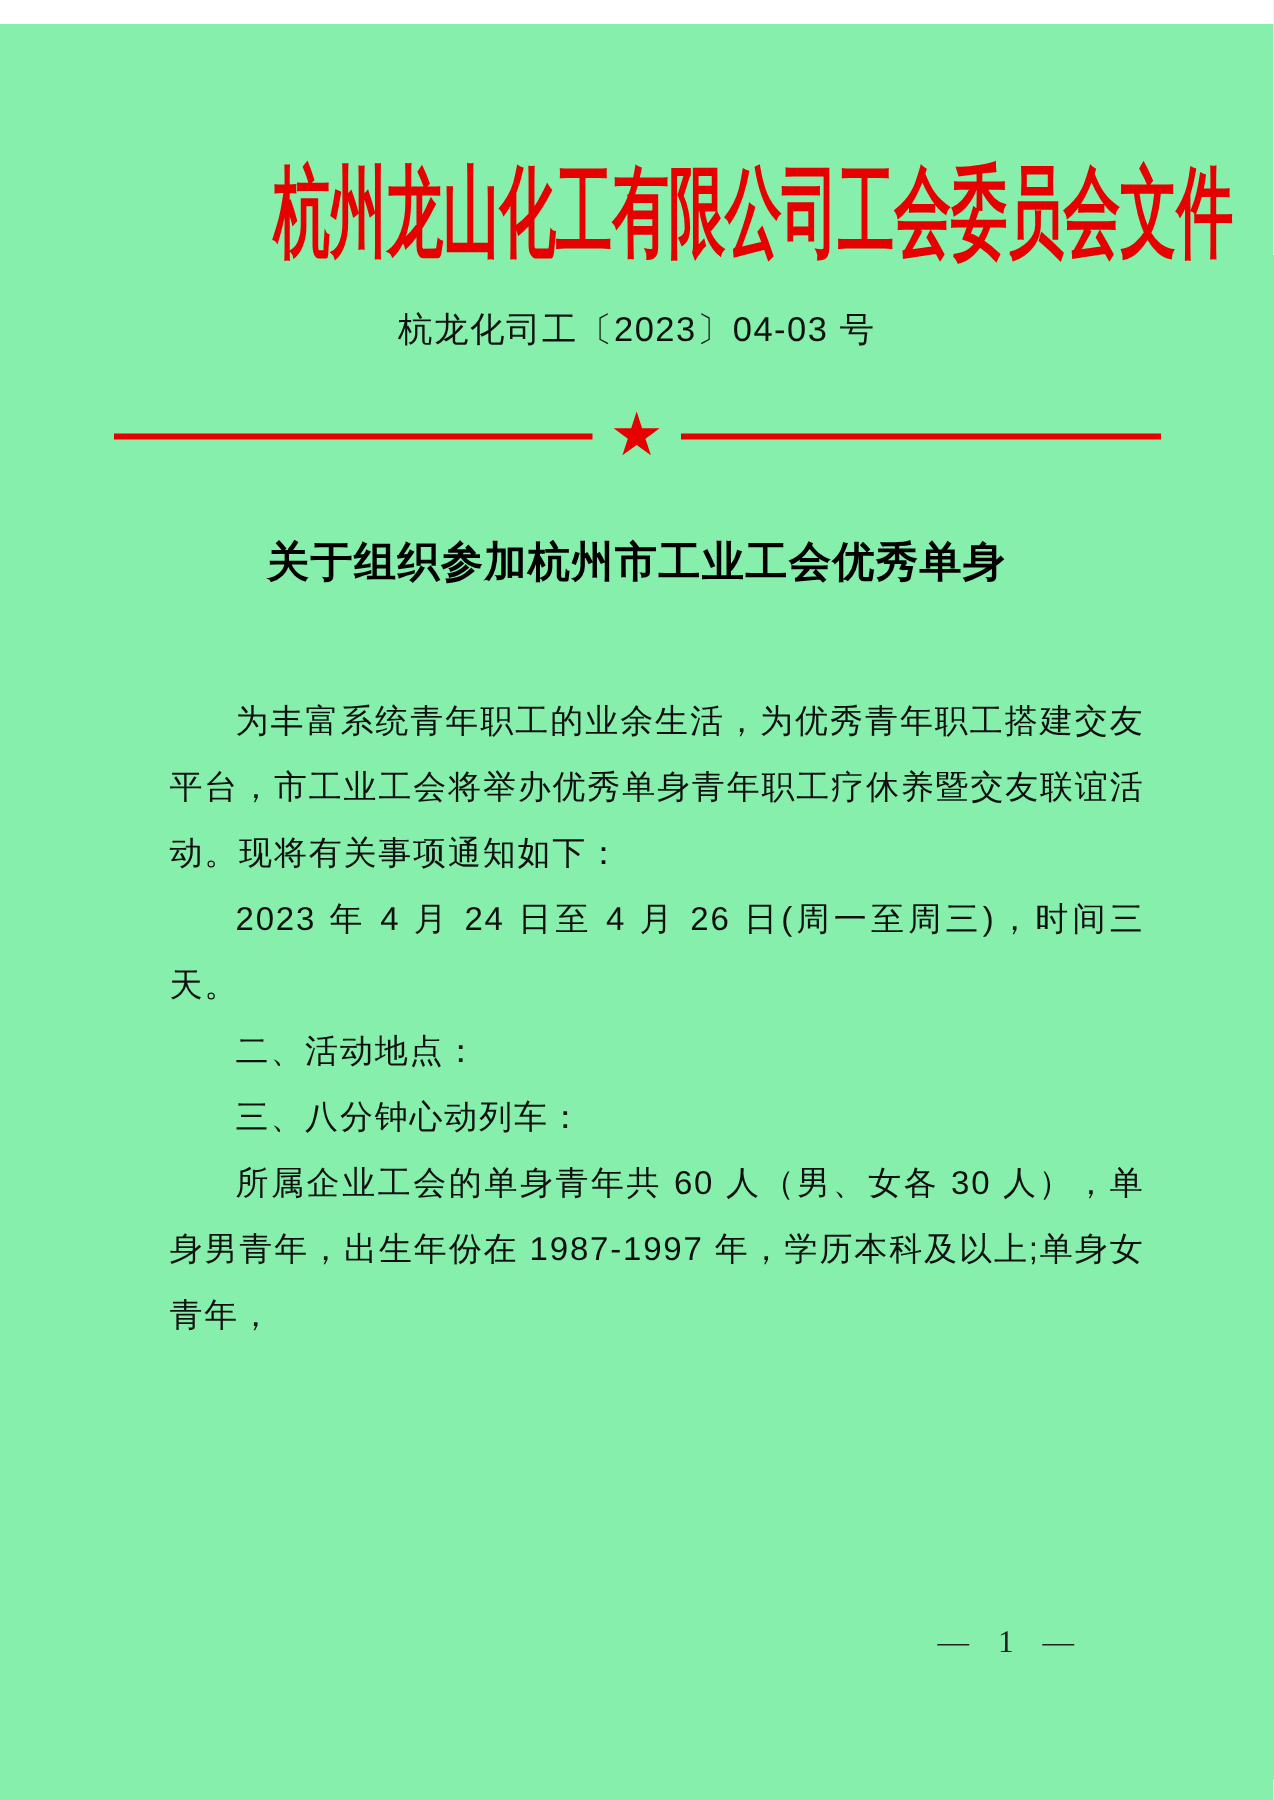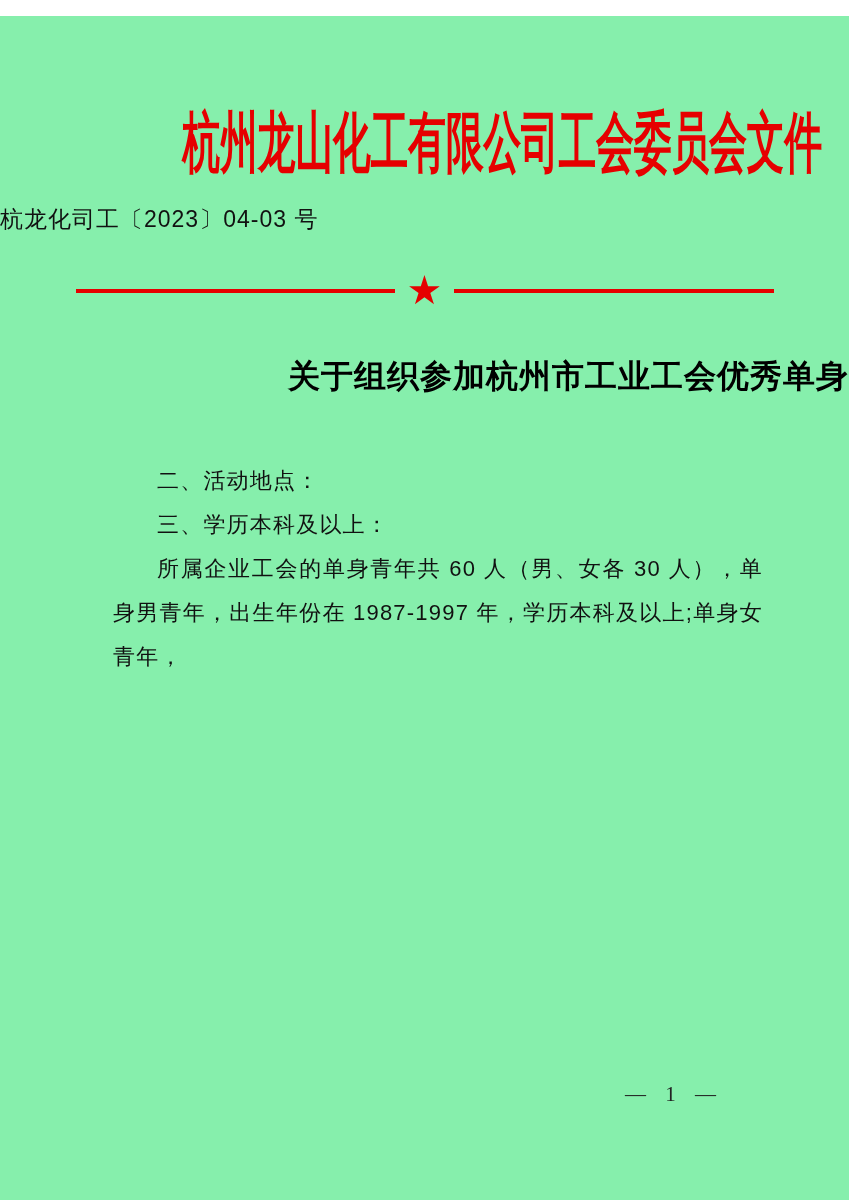--- a/index.html
+++ b/index.html
@@ -22,21 +22,21 @@
     font-weight: bold;
     font-size: 66px;
     line-height: 1.12;
     white-space: nowrap;
     transform: scaleX(0.57);
     transform-origin: 50% 50%;
     letter-spacing: 0px;
   }
   .doc-number {
     margin-top: 24px;
-    text-align: left;
+    text-align: center;
     font-size: 23px;
     letter-spacing: 1px;
     color: #111;
   }
   .divider {
     margin: 36px auto 0 auto;
     width: 698px;
     display: flex;
     align-items: center;
   }
@@ -47,24 +47,24 @@
   }
   .star {
     color: #e60000;
     font-size: 40px;
     line-height: 1;
     margin: 0 12px;
     transform: translateY(-1px);
   }
   .doc-title {
     margin-top: 34px;
-    text-align: right;
+    text-align: center;
     font-family: "Liberation Serif", "DejaVu Serif", serif;
     font-weight: bold;
-    font-size: 32px;
+    font-size: 28px;
     line-height: 62px;
     letter-spacing: 1px;
     color: #000;
   }
   .body-block {
     margin: 52px 86px 0 113px;
     width: 650px;
     font-size: 22px;
     line-height: 44px;
     letter-spacing: 1.2px;
@@ -97,20 +97,22 @@
     <span class="rule"></span>
     <span class="star">★</span>
     <span class="rule"></span>
   </div>
 
   <div class="doc-title">
     <div>关于组织参加杭州市工业工会优秀单身</div>
   </div>
 
   <div class="body-block">
+    <p class="para">为丰富系统青年职工的业余生活，为优秀青年职工搭建交友平台，市工业工会将举办优秀单身青年职工疗休养暨交友联谊活动。现将有关事项通知如下：</p>
+    <p class="para">2023 年 4 月 24 日至 4 月 26 日(周一至周三)，时间三天。</p>
     <p class="para">二、活动地点：</p>
-    <p class="para">三、学历本科及以上：</p>
+    <p class="para">三、八分钟心动列车：</p>
     <p class="para">所属企业工会的单身青年共 60 人（男、女各 30 人），单身男青年，出生年份在 1987-1997 年，学历本科及以上;单身女青年，</p>
   </div>
 
   <div class="footer">— 1 —</div>
 
 </div>
 
 </body></html>

